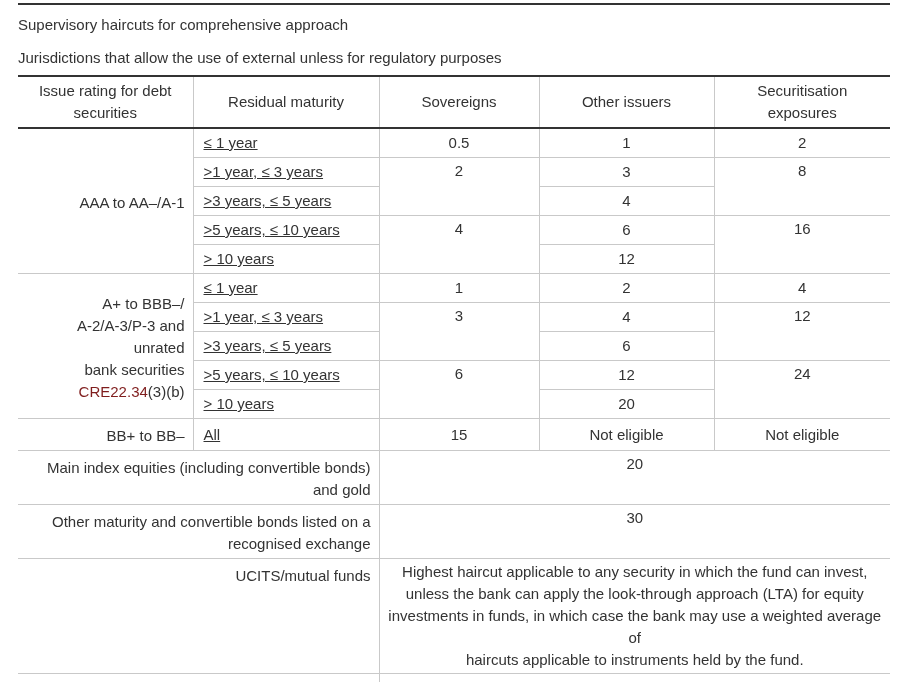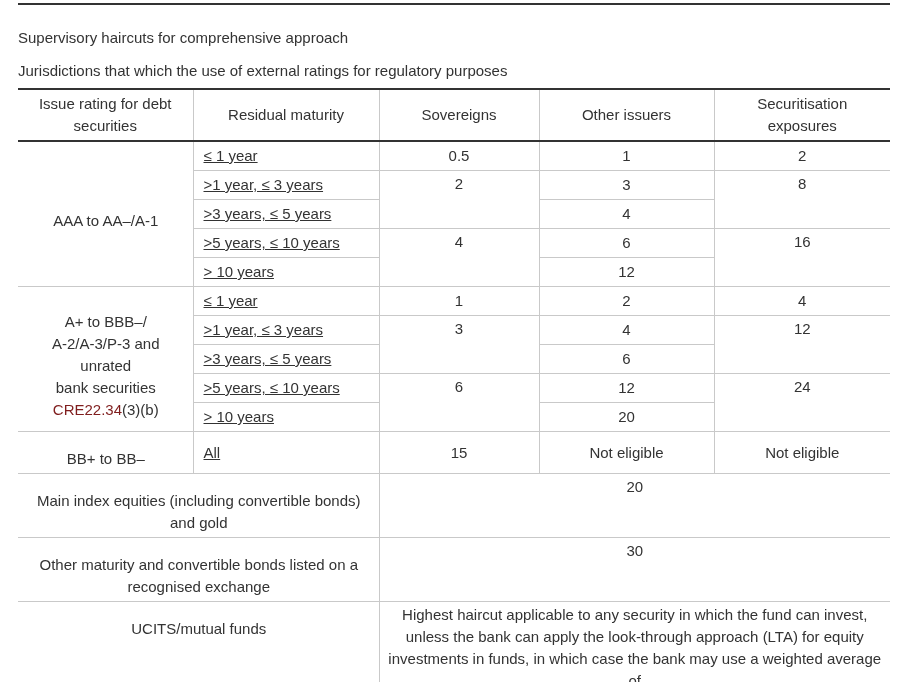--- a/index.html
+++ b/index.html
@@ -13,21 +13,21 @@
   .page {
     padding: 3px 16px 0 18px;
     width: 906px;
   }
   .top-rule {
     border-top: 2px solid #333333;
     width: 872px;
     height: 0;
   }
   .title {
-    margin-top: 22px;
+    margin-top: 9px;
     font-size: 15px;
     line-height: 21px;
     font-weight: 400;
   }
   .subtitle {
     margin-top: 12px;
     font-size: 15px;
     line-height: 21px;
     font-weight: 400;
   }
@@ -51,22 +51,22 @@
   thead th {
     height: 50px;
     text-align: center;
     border-bottom: 2px solid #333333;
     padding: 3px 8px;
   }
   tr.r { height: 28px; }
   tr.r2 { height: 51px; }
   tr.r4 { height: 97px; }
   td.lbl {
-    text-align: center;
-    padding: 16px 8px 3px 9px;
+    text-align: right;
+    padding: 6px 8px 3px 9px;
     white-space: pre-line;
   }
   td.mat {
     text-align: left;
     padding: 3px 8px 3px 10px;
     text-decoration: underline;
   }
   td.val {
     text-align: center;
     padding: 2px 8px;
@@ -81,21 +81,21 @@
     color: #7f1d1d;
     cursor: pointer;
   }
 </style>
 </head>
 <body>
 
 <div class="page">
   <div class="top-rule"></div>
   <div class="title">Supervisory haircuts for comprehensive approach</div>
-  <div class="subtitle">Jurisdictions that which the use of external ratings for regulatory purposes</div>
+  <div class="subtitle">Jurisdictions that allow the use of external unless for regulatory purposes</div>
 
   <table class="haircuts">
     <colgroup>
       <col style="width:175px">
         <col style="width:186px">
         <col style="width:160px">
         <col style="width:175px">
         <col style="width:176px">
     </colgroup>
     <thead>

